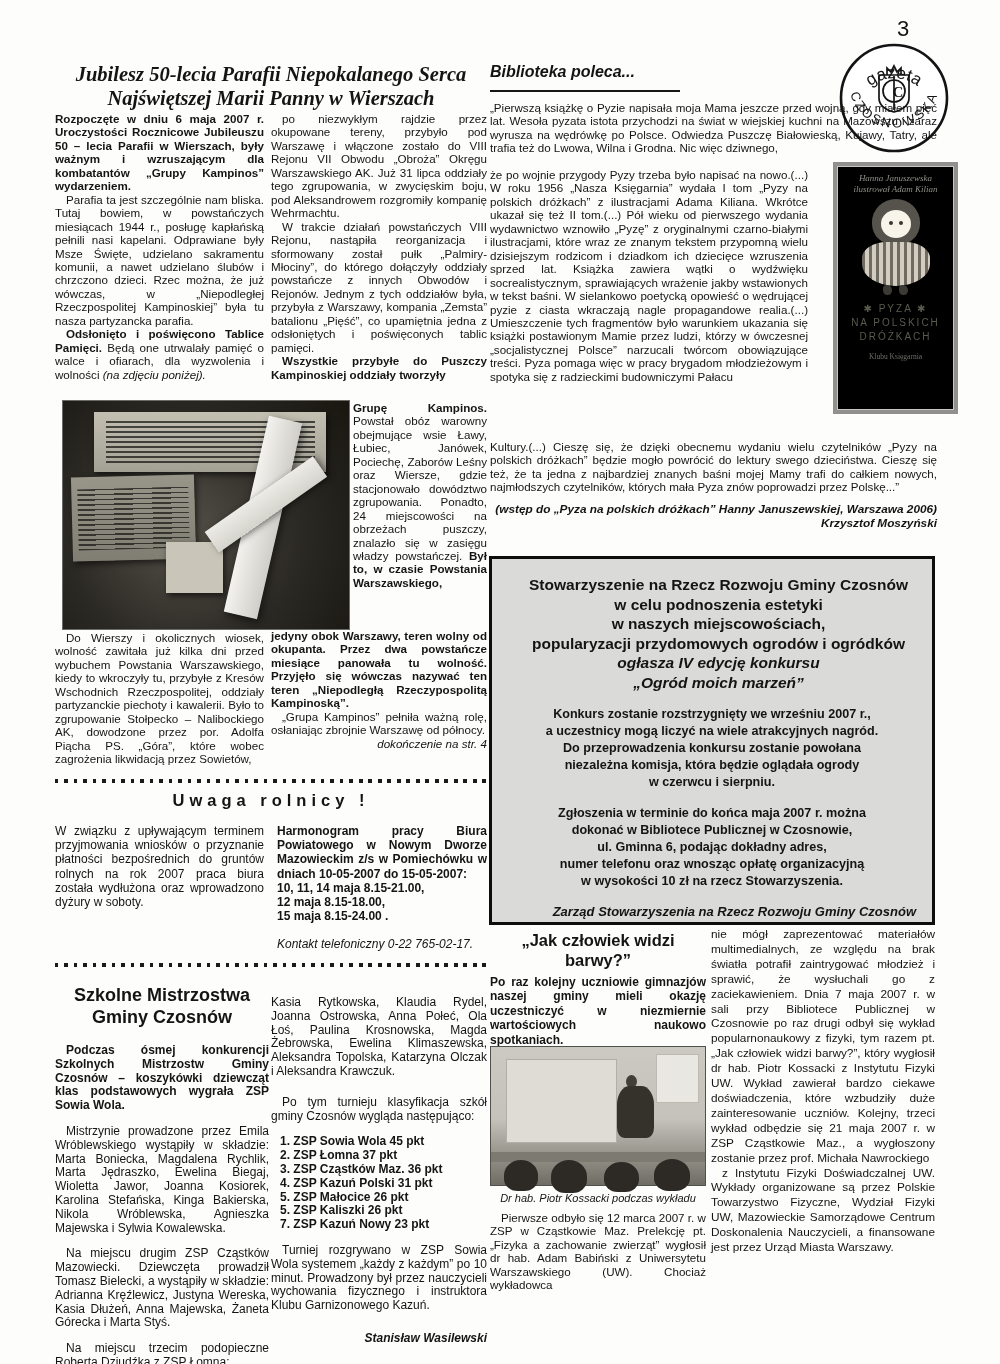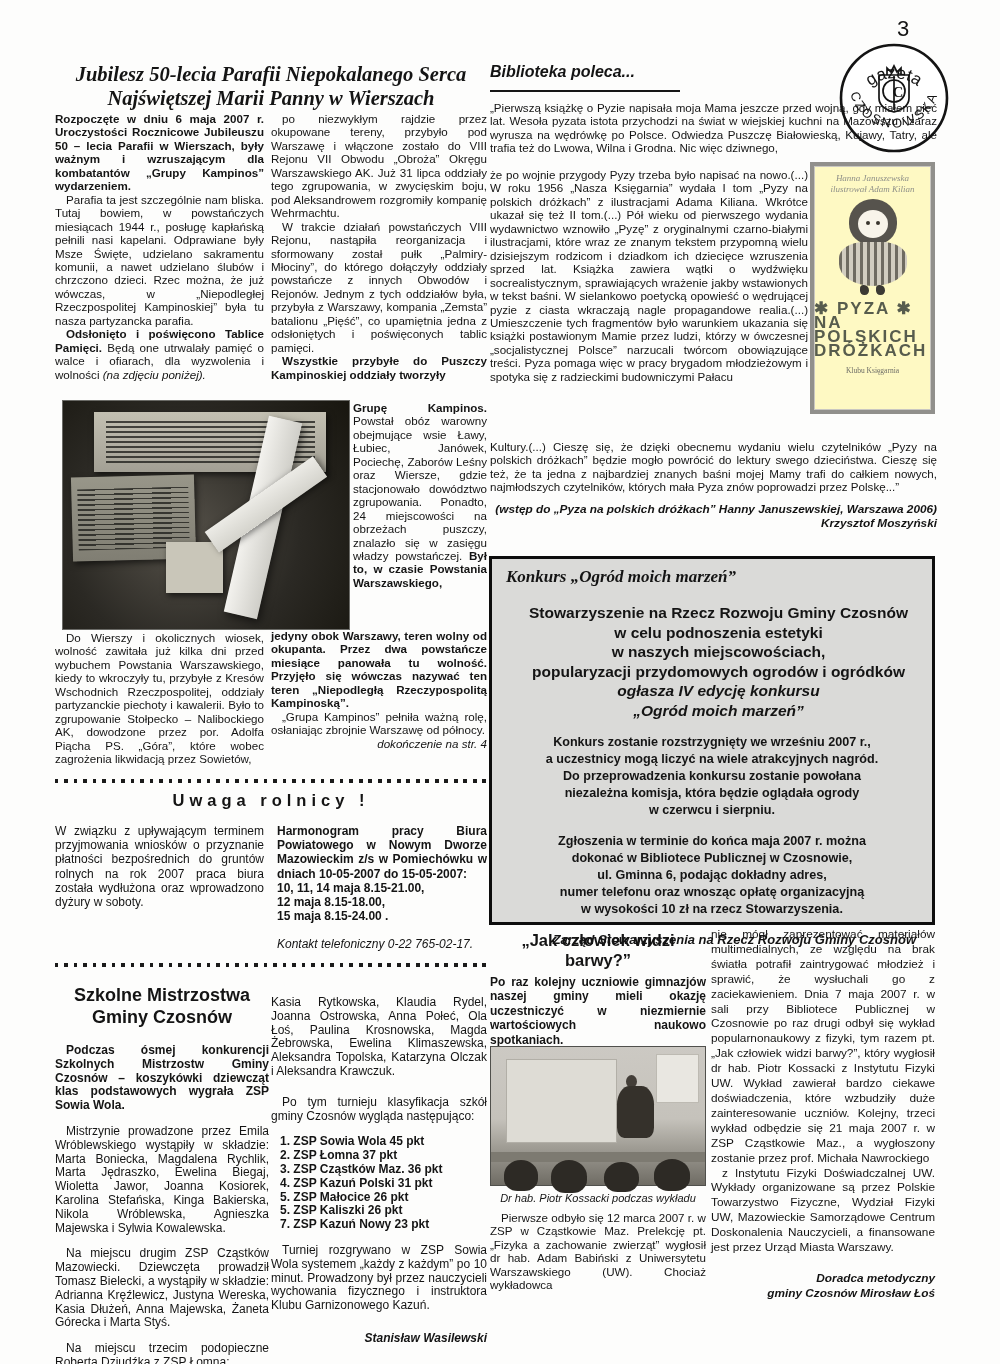--- a/index.html
+++ b/index.html
@@ -36,32 +36,32 @@
   .photo-lecture{background:linear-gradient(180deg,#ccc9c3 0%,#c5c2bb 52%,#a19e96 72%,#6f6c64 100%);
                  border:1px solid #50504c;}
   .screen{position:absolute;left:7%;top:9%;width:51%;height:59%;background:#dedcd5;border:1px solid #b2afa7;}
   .flip{position:absolute;right:3%;top:5%;width:19%;height:34%;background:#e9e7e1;border:1px solid #bdbab2;}
   .presenter-head{position:absolute;left:63%;top:20%;width:11px;height:13px;border-radius:50%;background:#433e38;}
   .presenter-body{position:absolute;left:59%;top:28%;width:17%;height:38%;border-radius:35% 35% 20% 20%;background:#35312b;}
   .table-strip{position:absolute;left:0;bottom:17%;width:100%;height:7%;background:#7d7a71;}
   .aud{position:absolute;border-radius:50% 50% 40% 40%;background:#2d2a25;}
 
   
-  .cover{background:#fef9c3;border:4px solid #91908c;box-shadow:0 0 0 1px #c9c7c1 inset;}
+  .cover{background:#000000;border:4px solid #91908c;box-shadow:0 0 0 1px #c9c7c1 inset;margin-left:23px;}
   .cover .script{font-family:"Liberation Serif",serif;font-style:italic;font-size:9px;line-height:11px;
                  color:#8f9088;text-align:center;margin-top:7px;}
   .pyza{position:relative;width:90px;height:98px;margin:3px auto 0;}
   .pyza .scarf{position:absolute;left:21px;top:1px;width:48px;height:46px;border-radius:50% 50% 46% 46%;background:#56534d;}
   .pyza .face{position:absolute;left:30px;top:12px;width:30px;height:28px;border-radius:50%;background:#f8f4ea;}
   .pyza .eyes{position:absolute;left:38px;top:23px;width:4px;height:4px;border-radius:50%;background:#3a362f;box-shadow:10px 0 0 #3a362f;}
   .pyza .skirt{position:absolute;left:11px;top:44px;width:68px;height:44px;border-radius:38% 38% 52% 52%;
                background:repeating-linear-gradient(90deg,#6f6b61 0 3px,#d2cdc0 3px 7px);}
   .pyza .feet{position:absolute;left:32px;top:87px;width:9px;height:10px;background:#3c3a34;border-radius:40% 60% 50% 50%;
               box-shadow:16px 0 0 #3c3a34;}
-  .cover-title{font-weight:bold;font-size:17px;letter-spacing:2px;line-height:14px;color:#575c4d;text-align:left;margin-top:6px;}
+  .cover-title{font-weight:normal;font-size:10px;letter-spacing:2px;line-height:14px;color:#575c4d;text-align:center;margin-top:6px;}
   .publisher{font-family:"Liberation Serif",serif;font-size:7.5px;color:#6d6d66;text-align:center;margin-top:8px;}
 
   
   .konkurs-box{background:#dadad8;border:3px solid #0d0d0d;}
   .k-head{font-family:"Liberation Serif",serif;font-weight:bold;font-style:italic;font-size:17px;padding:8px 0 0 14px;}
   .k-center{text-align:center;font-weight:bold;}
   .k-big{font-size:15.5px;line-height:19.5px;margin-top:16px;padding-left:13px;}
   .k-big .it{font-style:italic;}
   .k-para{font-size:12.6px;line-height:17px;margin-top:14px;}
   .k-sig{font-size:13px;font-weight:bold;font-style:italic;text-align:right;padding-right:16px;margin-top:14px;}
@@ -173,21 +173,20 @@
     <div class="publisher">Klubu Księgarnia</div>
   </div>
 
   <div class="abs body-txt" style="left:490px;top:440px;width:447px;">Kultury.(...) Cieszę się, że dzięki obecnemu wydaniu wielu czytelników „Pyzy na polskich dróżkach” będzie mogło powrócić do lektury swego dzieciństwa. Cieszę się też, że ta jedna z najbardziej znanych baśni mojej Mamy trafi do całkiem nowych, najmłodszych czytelników, których mała Pyza znów poprowadzi przez Polskę...”</div>
   <div class="abs" style="left:490px;top:502px;width:447px;font-size:11.8px;line-height:14px;font-weight:bold;font-style:italic;text-align:right;">
     <div>(wstęp do „Pyza na polskich dróżkach” Hanny Januszewskiej, Warszawa 2006)</div>
     <div>Krzysztof Moszyński</div>
   </div>
 
   <div class="abs konkurs-box" style="left:489px;top:556px;width:440px;height:363px;">
-    <div class="k-head">Konkurs „Ogród moich marzeń”</div>
     <div class="k-center k-big">
       <div>Stowarzyszenie na Rzecz Rozwoju Gminy Czosnów</div>
       <div>w celu podnoszenia estetyki</div>
       <div>w naszych miejscowościach,</div>
       <div>popularyzacji przydomowych ogrodów i ogródków</div>
       <div class="it">ogłasza IV edycję konkursu</div>
       <div class="it">„Ogród moich marzeń”</div>
     </div>
     <div class="k-center k-para prelines">Konkurs zostanie rozstrzygnięty we wrześniu 2007 r.,
 a uczestnicy mogą liczyć na wiele atrakcyjnych nagród.
@@ -258,17 +257,15 @@
     <div class="aud" style="left:76%;bottom:-4%;width:17%;height:23%;"></div>
   </div>
   <div class="abs caption" style="left:490px;top:1192px;width:216px;">Dr hab. Piotr Kossacki podczas wykładu</div>
   <div class="abs body-txt" style="left:490px;top:1211px;width:216px;">
     <p class="ind">Pierwsze odbyło się 12 marca 2007 r. w ZSP w Cząstkowie Maz. Prelekcję pt. „Fizyka a zachowanie zwierząt” wygłosił dr hab. Adam Babiński z Uniwersytetu Warszawskiego (UW). Chociaż wykładowca</p>
   </div>
 
   <div class="abs rcol" style="left:711px;top:927px;width:224px;">
     <p style="margin:0;">nie mógł zaprezentować materiałów multimedialnych, ze względu na brak światła potrafił zaintrygować młodzież i sprawić, że wysłuchali go z zaciekawieniem. Dnia 7 maja 2007 r. w sali przy Bibliotece Publicznej w Czosnowie po raz drugi odbył się wykład popularnonaukowy z fizyki, tym razem pt.„Jak człowiek widzi barwy?”, który wygłosił dr hab. Piotr Kossacki z Instytutu Fizyki UW. Wykład zawierał bardzo ciekawe doświadczenia, które wzbudziły duże zainteresowanie uczniów. Kolejny, trzeci wykład odbędzie się 21 maja 2007 r. w ZSP Cząstkowie Maz., a wygłoszony zostanie przez prof. Michała Nawrockiego</p>
     <p style="margin:0;" class="ind">z Instytutu Fizyki Doświadczalnej UW. Wykłady organizowane są przez Polskie Towarzystwo Fizyczne, Wydział Fizyki UW, Mazowieckie Samorządowe Centrum Doskonalenia Nauczycieli, a finansowane jest przez Urząd Miasta Warszawy.</p>
-    <p class="sig prelines" style="margin:16px 0 0;">Doradca metodyczny
-gminy Czosnów Mirosław Łoś</p>
   </div>
 
 </div>
 
 </body></html>

